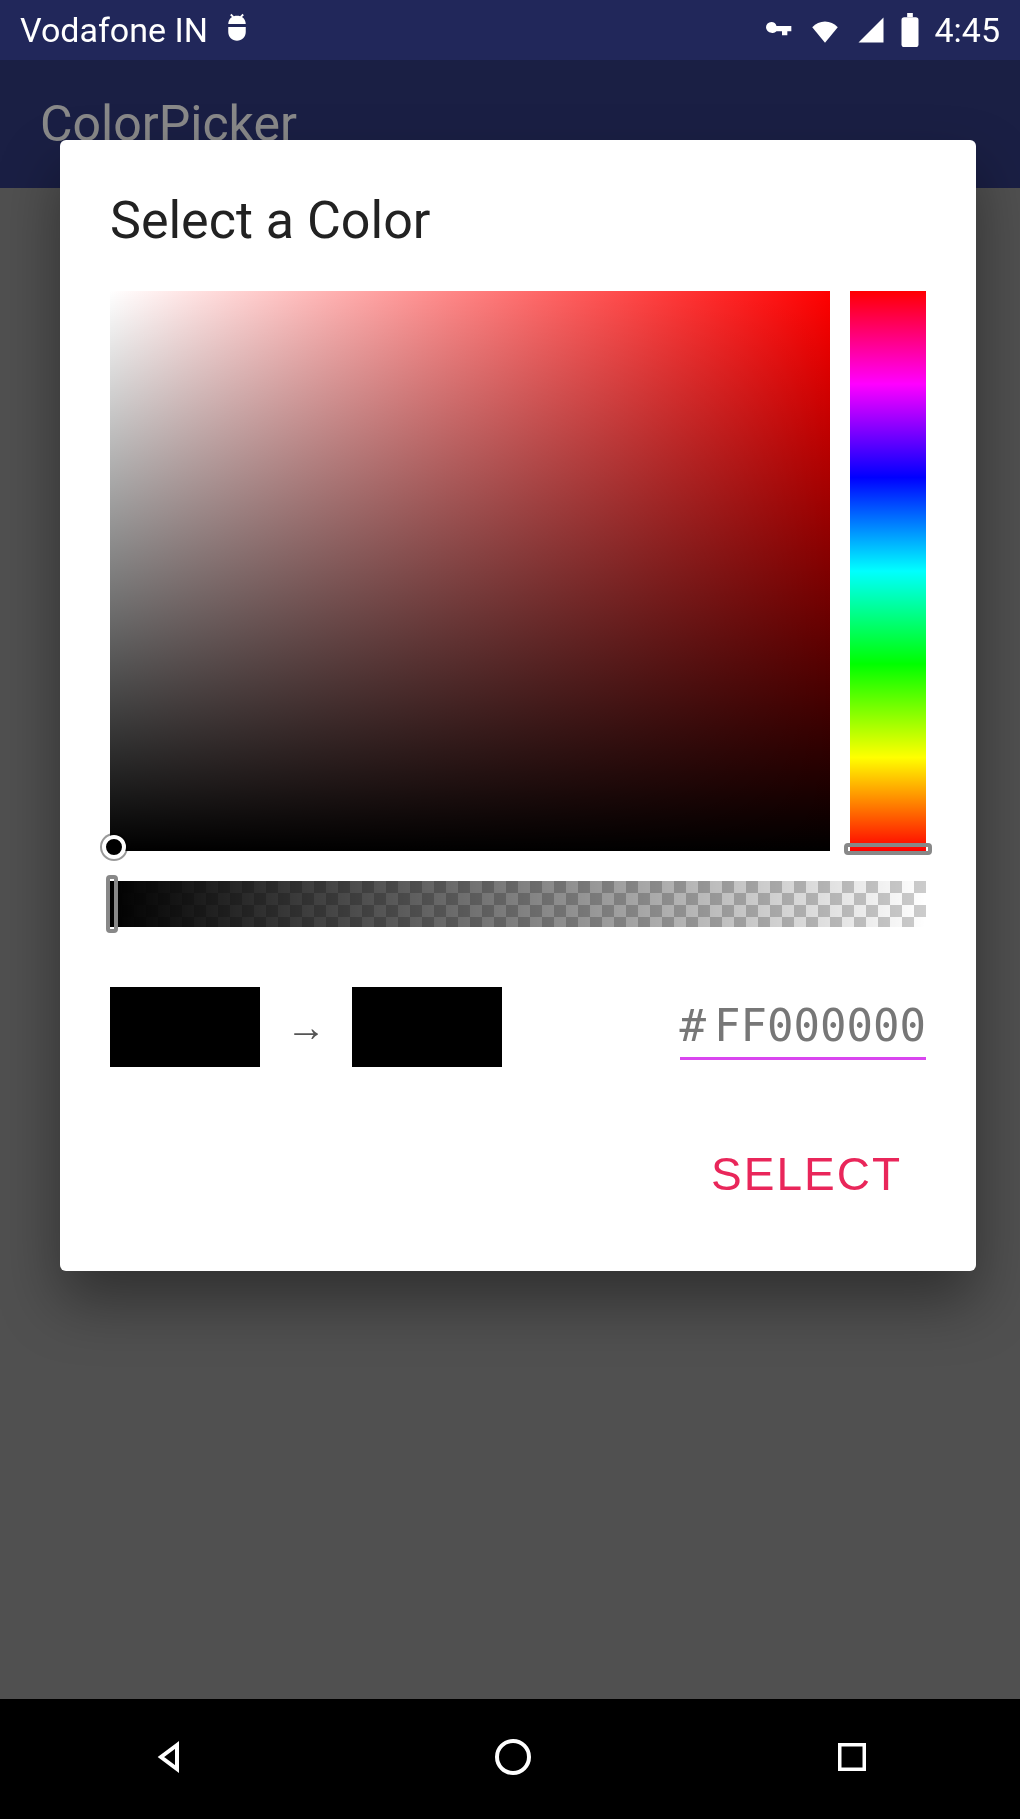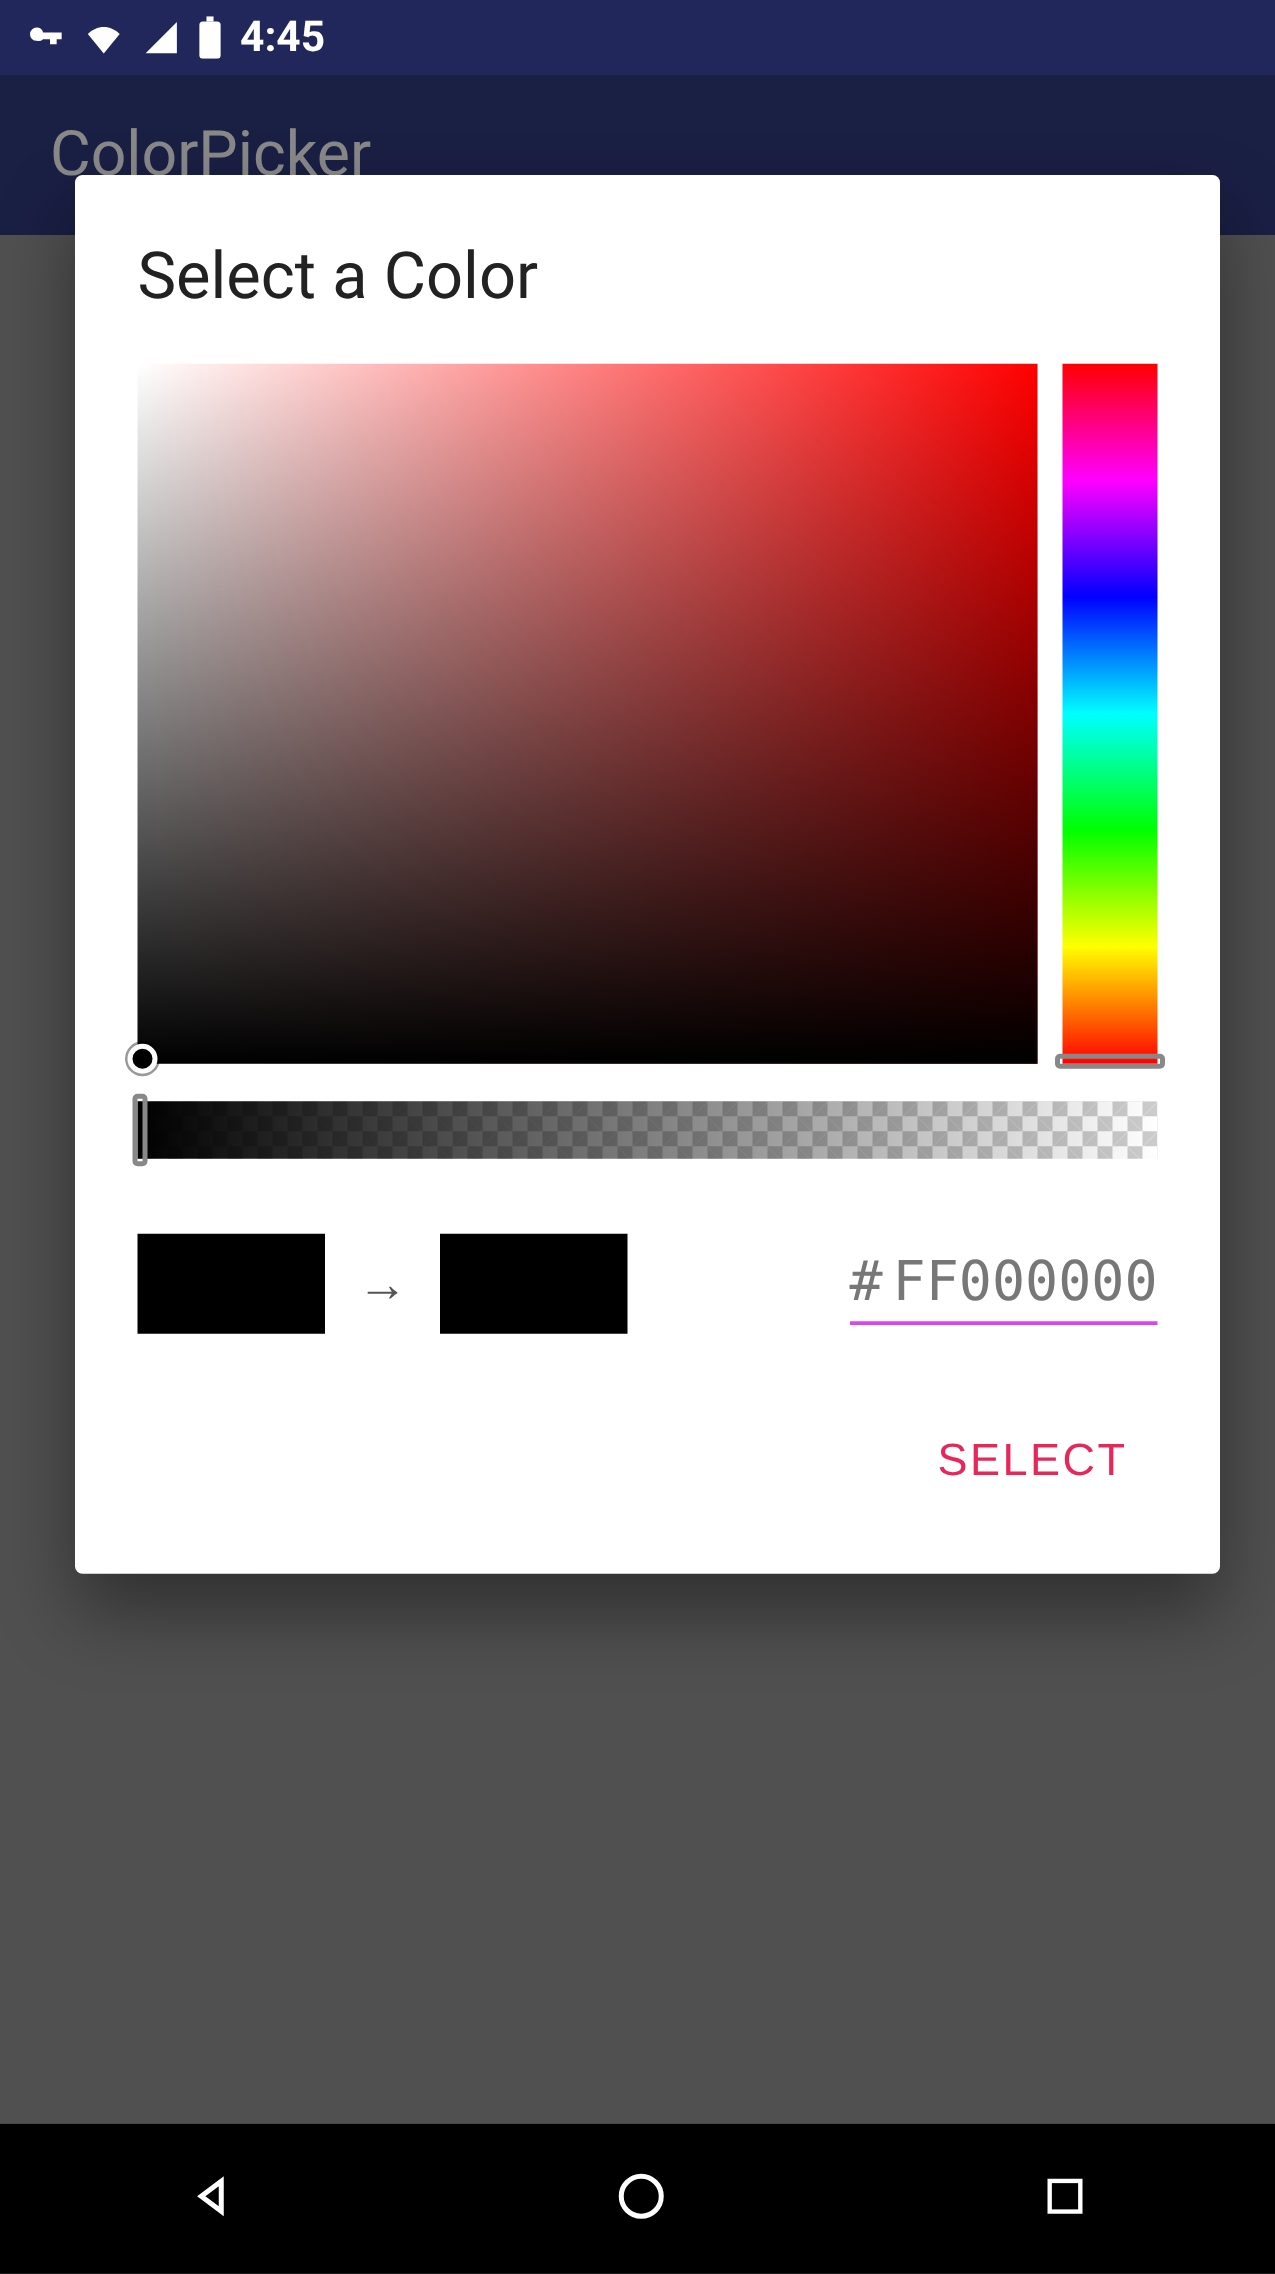--- a/index.html
+++ b/index.html
@@ -16,21 +16,21 @@
       height: 60px;
       background: #21275a;
       display: flex;
       align-items: center;
       justify-content: space-between;
       padding: 0 20px;
       color: #fff;
       font-size: 34px;
     }
     .status-left { display: flex; align-items: center; gap: 14px; }
-    .status-right { display: flex; align-items: center; gap: 14px; font-weight: bold; }
+    .status-right { display: flex; align-items: center; gap: 14px; }
     .status-right .ico { display: inline-flex; align-items: center; }
     
     .app-bar {
       background: #2c3472;
       height: 128px;
       display: flex;
       align-items: center;
       padding: 6px 40px;
       color: #e5e5e5;
       font-size: 50px;
@@ -159,32 +159,40 @@
       white-space: nowrap;
     }
     .hex-hash { margin-right: 8px; }
     .dialog-actions {
       display: flex;
       justify-content: flex-end;
       margin-top: 60px;
     }
     .select-btn {
       color: #e9265a;
-      font-size: 36px;
+      font-size: 46px;
       font-weight: 500;
       letter-spacing: 2px;
       padding: 20px 24px;
       background: transparent;
       border: none;
     }
   </style>
 </head>
 <body>
 
 <div class="status-bar">
+  <div class="status-left">
+    <span>Vodafone IN</span>
+    <span class="ico">
+      <svg width="30" height="30" viewBox="0 0 24 24" fill="#fff">
+          <path d="M5 16c0 3.87 3.13 7 7 7s7-3.13 7-7v-4H5v4zM16 4l1.5-1.5-1.06-1.06L14.5 3.38C13.73 3.14 12.88 3 12 3s-1.73.14-2.5.38L7.56 1.44 6.5 2.5 8 4c-1.86 1.27-3 3.36-3 5.5h14c0-2.14-1.14-4.23-3-5.5z"></path>
+        </svg>
+    </span>
+  </div>
   <div class="status-right">
     <span class="ico">
       <svg width="32" height="32" viewBox="0 0 24 24" fill="#fff">
           <path d="M7 14a4 4 0 1 1 0-8 4 4 0 0 1 3.87 3H22v4h-3v3h-4v-3h-4.13A4 4 0 0 1 7 14z"></path>
         </svg>
     </span>
     <span class="ico">
       <svg width="34" height="34" viewBox="0 0 24 24" fill="#fff">
           <path d="M12 21l9-11c-2.4-2.5-5.6-4-9-4s-6.6 1.5-9 4l9 11z"></path>
         </svg>

